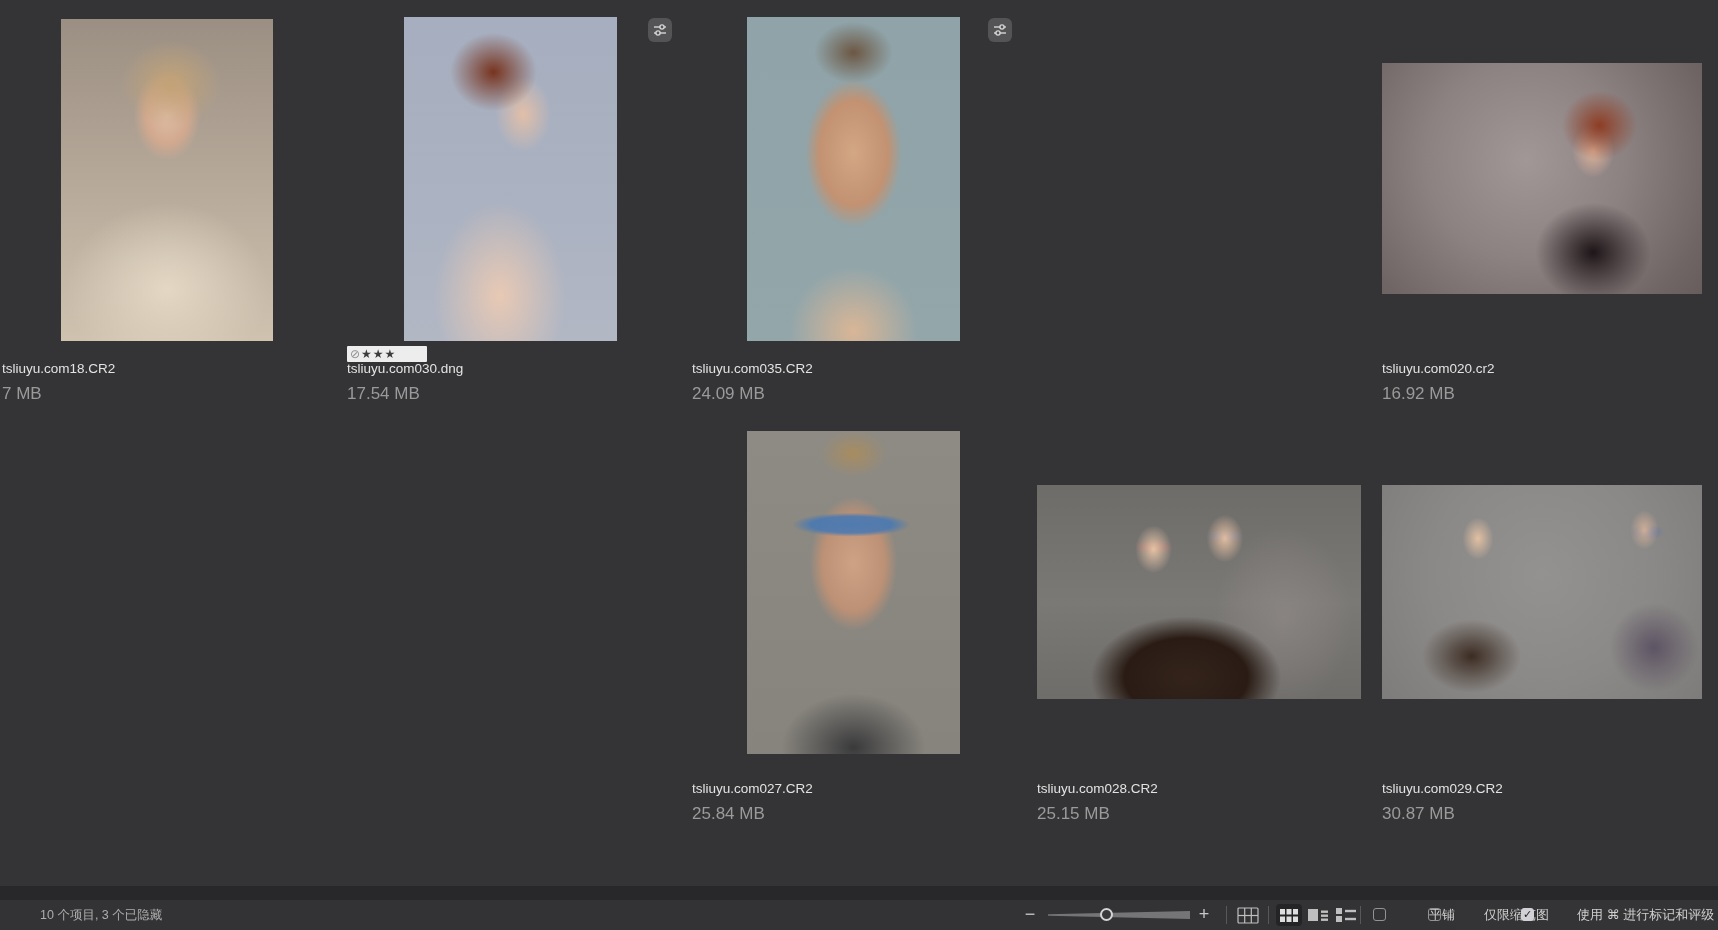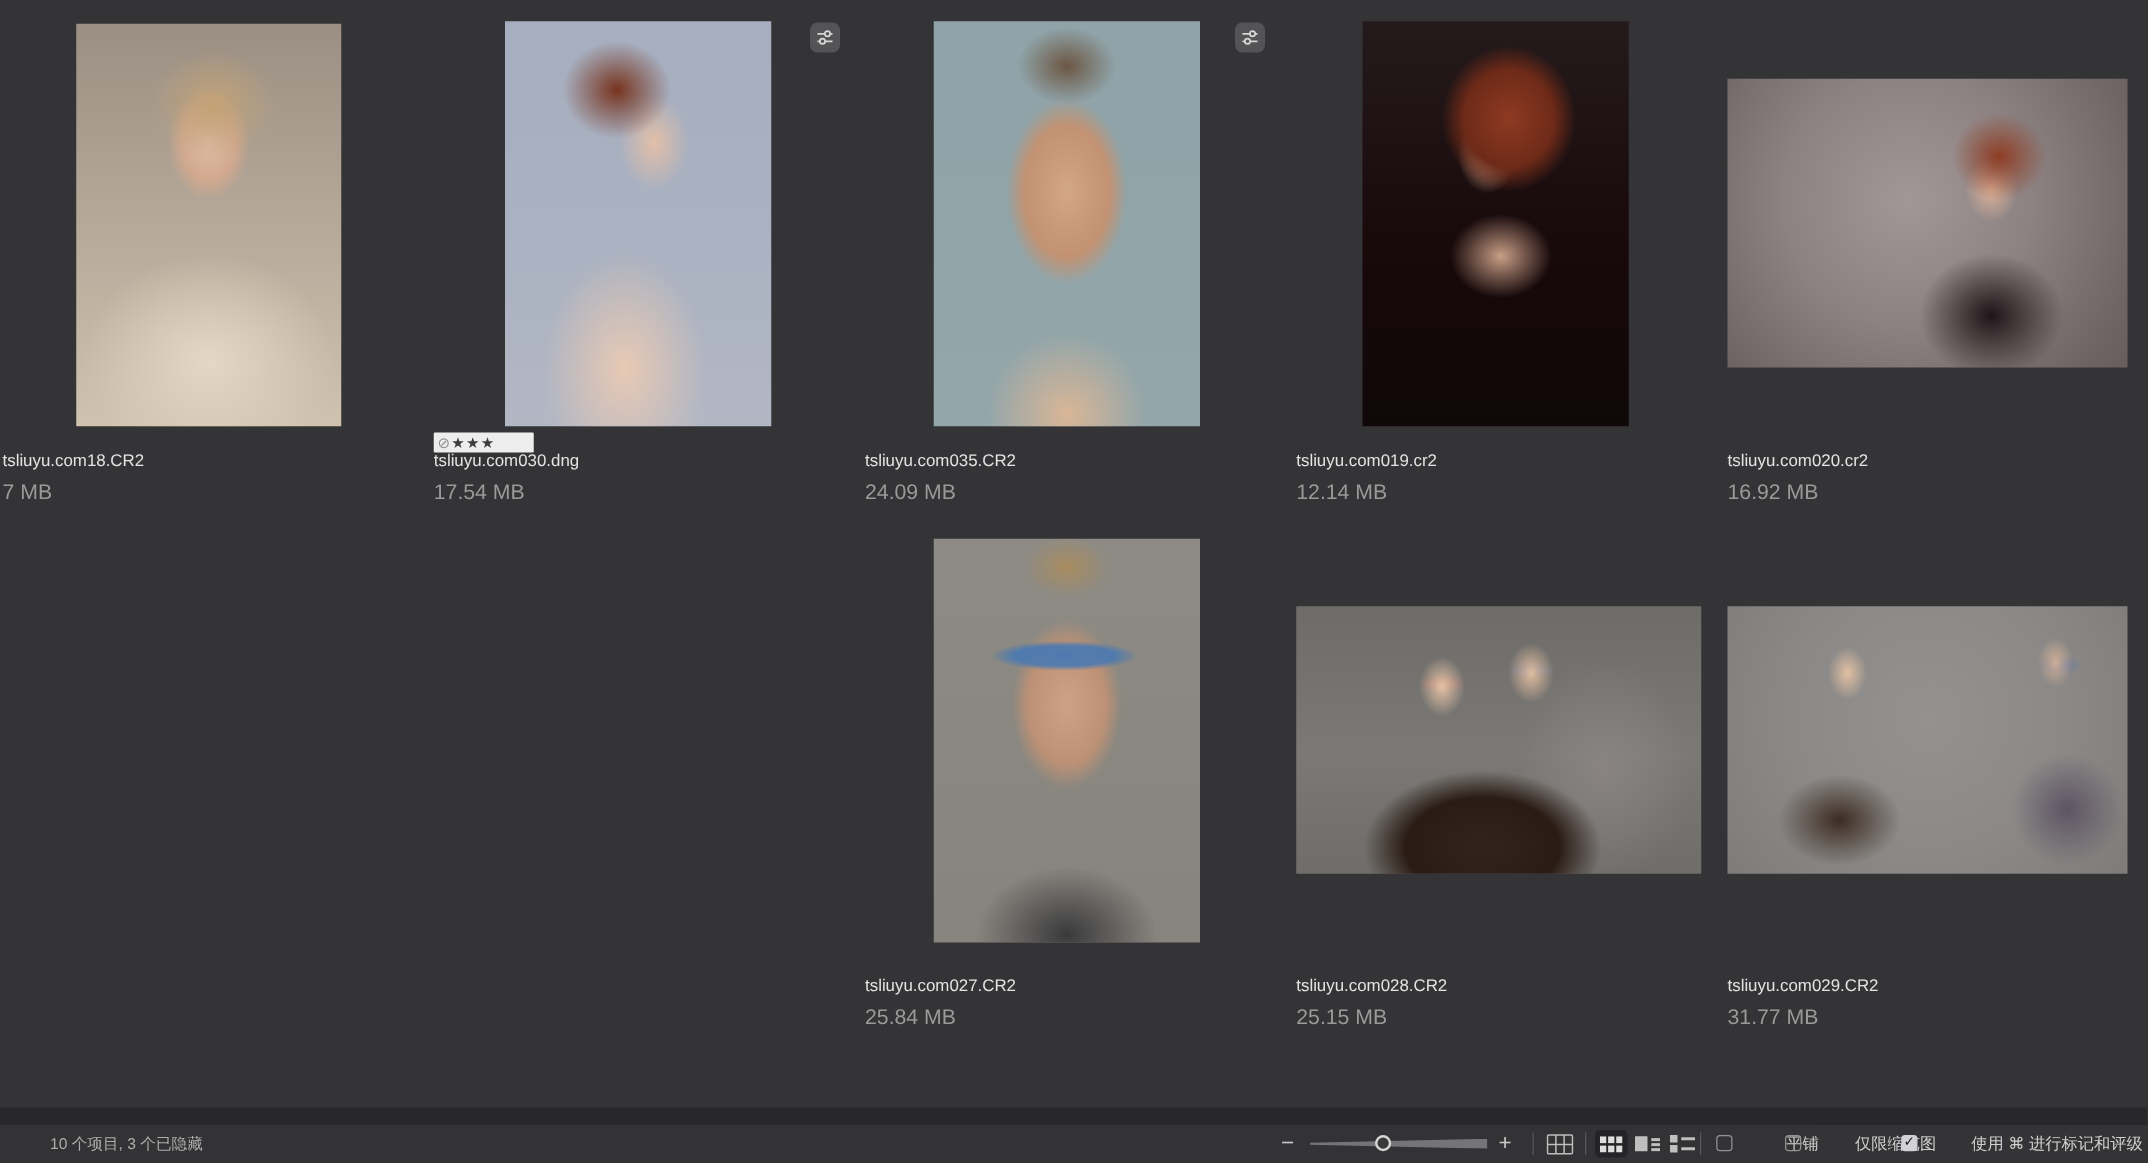--- a/index.html
+++ b/index.html
@@ -181,25 +181,20 @@
             <circle cx="10" cy="5" r="2.1" fill="#545456"></circle>
           <line x1="2" y1="11" x2="14" y2="11"></line>
             <circle cx="6" cy="11" r="2.1" fill="#545456"></circle>
         </g>
       </svg>
     </div>
     <div class="fname">tsliuyu.com035.CR2</div>
     <div class="fsize">24.09 MB</div>
   </figure>
 
-  <figure class="cell" id="c4">
-    <div class="thumb t4"></div>
-    <div class="fname">tsliuyu.com019.cr2</div>
-    <div class="fsize">12.14 MB</div>
-  </figure>
 
   <figure class="cell" id="c5">
     <div class="thumb t5"></div>
     <div class="fname">tsliuyu.com020.cr2</div>
     <div class="fsize">16.92 MB</div>
   </figure>
 
 
 
   <figure class="cell" id="c8">
@@ -210,21 +205,21 @@
 
   <figure class="cell" id="c9">
     <div class="thumb t9"></div>
     <div class="fname">tsliuyu.com028.CR2</div>
     <div class="fsize">25.15 MB</div>
   </figure>
 
   <figure class="cell" id="c10">
     <div class="thumb t10"></div>
     <div class="fname">tsliuyu.com029.CR2</div>
-    <div class="fsize">31.77 MB</div>
+    <div class="fsize">30.87 MB</div>
   </figure>
 
 </main>
 
 <div class="sepband"></div>
 
 <footer class="statusbar">
   <span class="count">10 个项目, 3 个已隐藏</span>
 
   <span class="zo">−</span>

